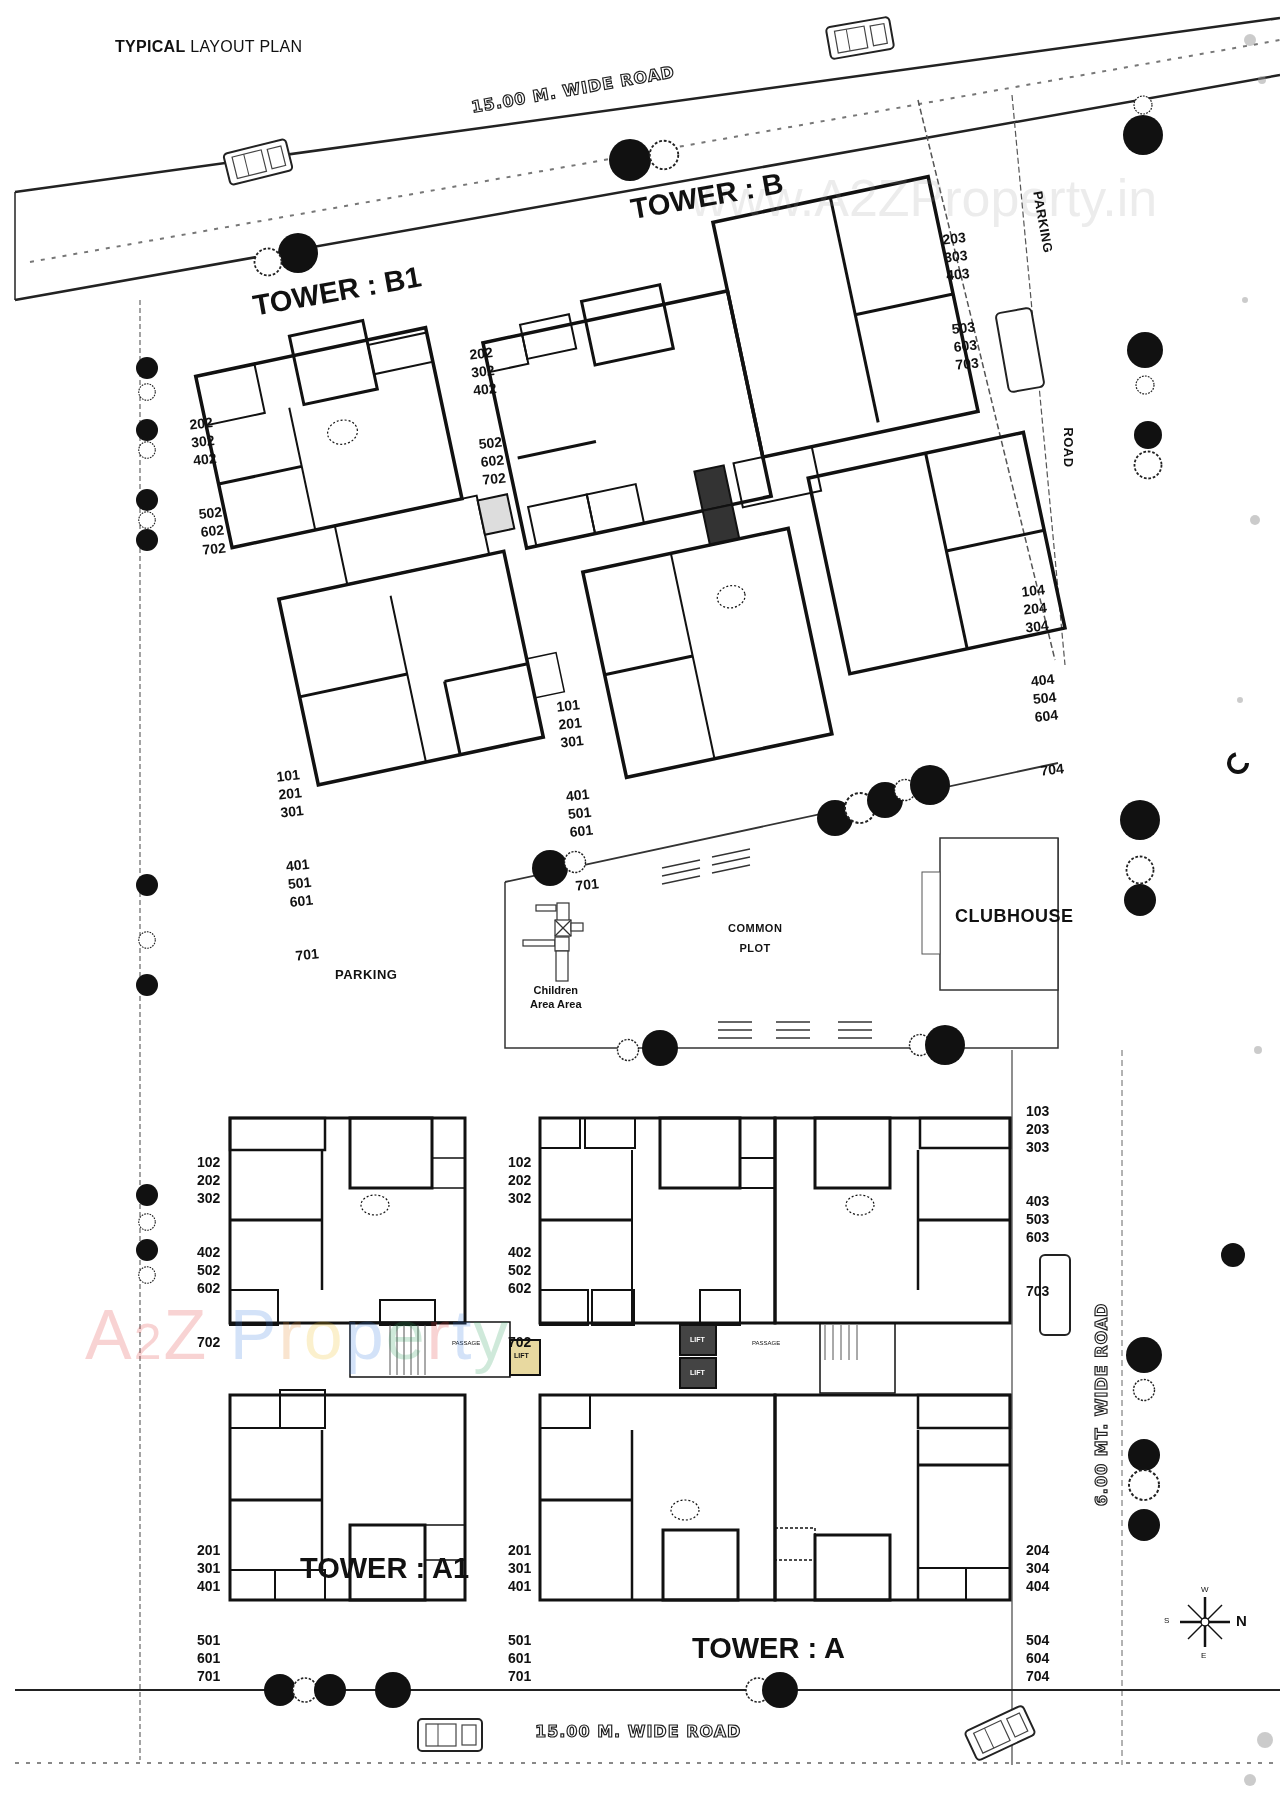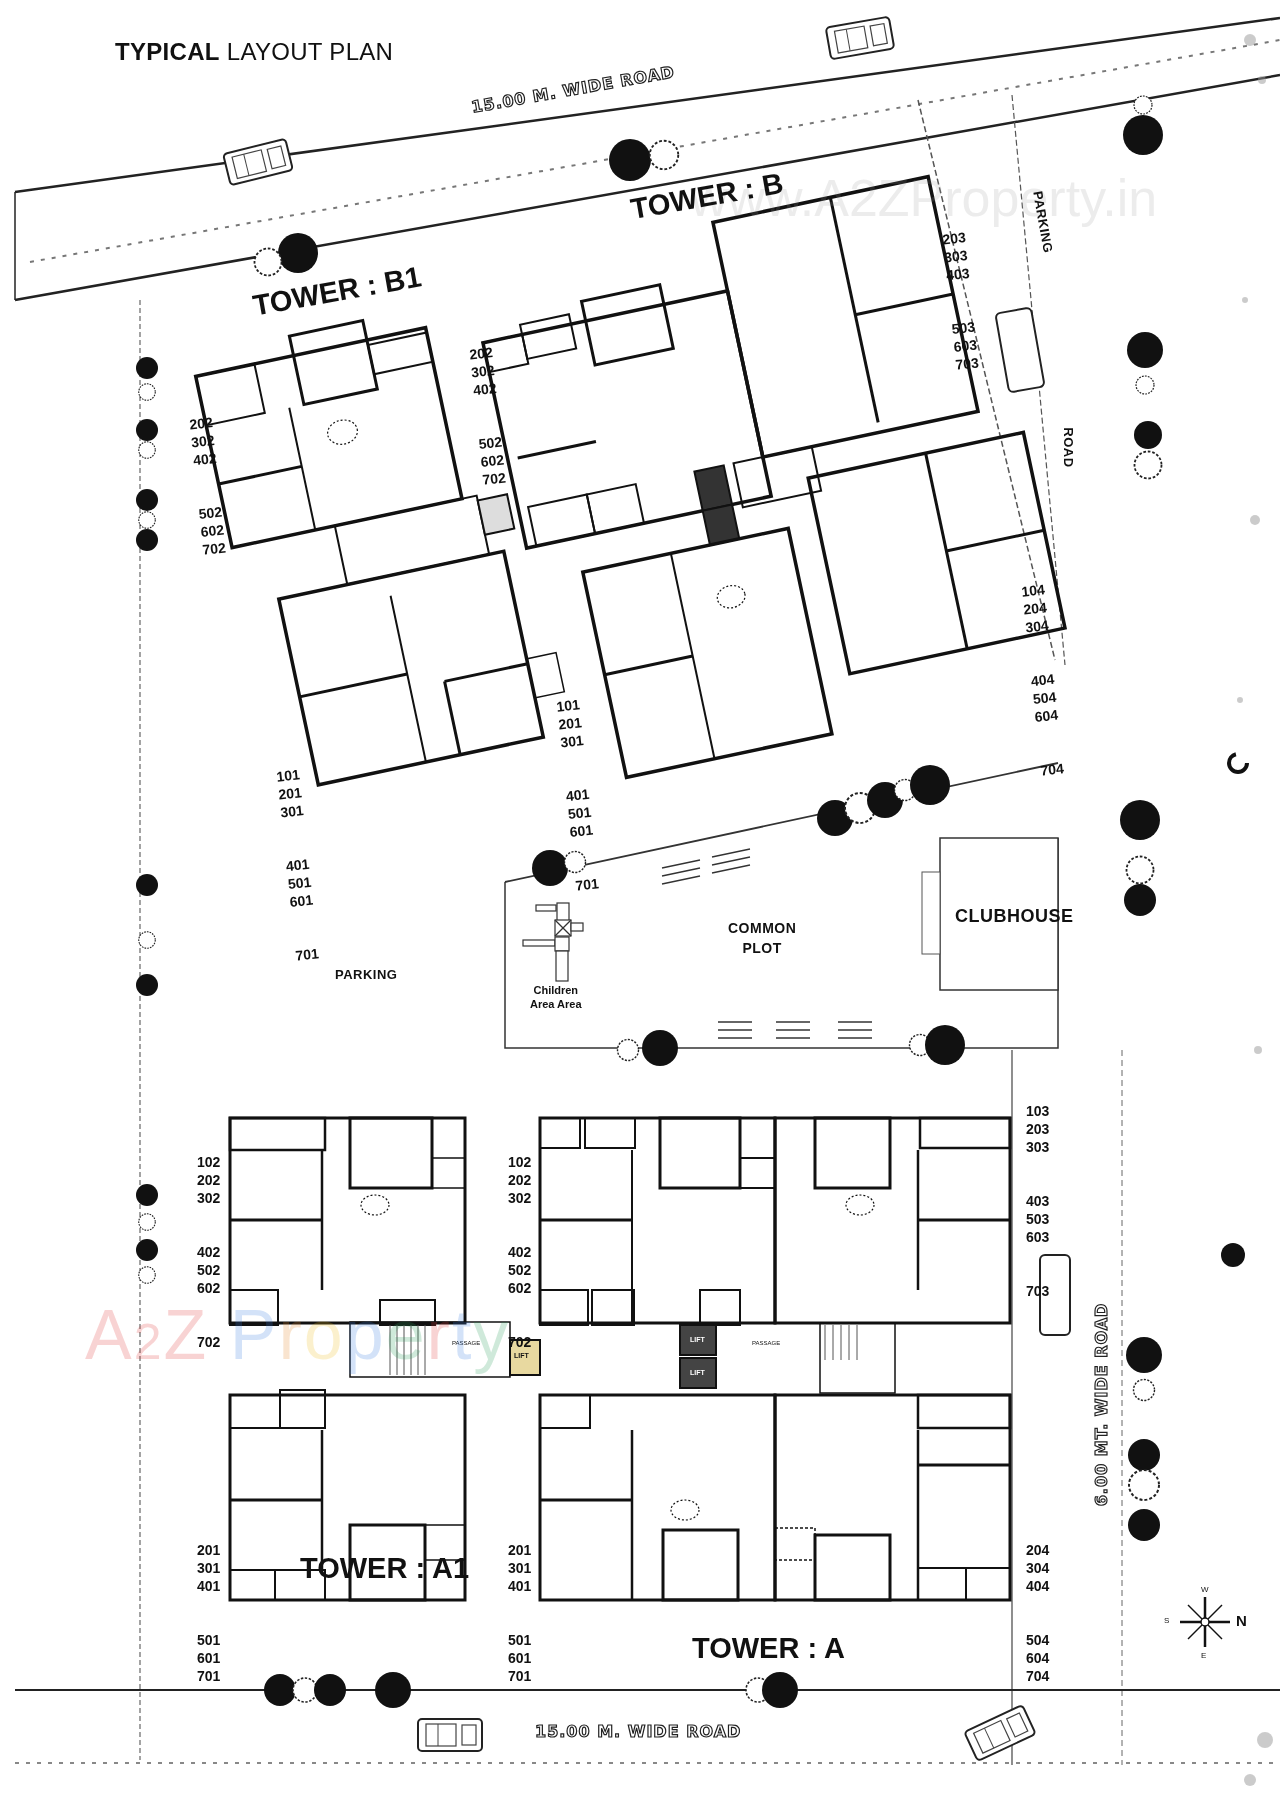--- a/index.html
+++ b/index.html
@@ -1,18 +1,18 @@
 <!DOCTYPE html>
 <html><head>
 <meta charset="utf-8">
 <style>
   html, body { margin:0; padding:0; background:#ffffff; }
   body { width:1280px; height:1808px; position:relative; overflow:hidden; font-family:"Liberation Sans", sans-serif; color:#111; }
   .abs { position:absolute; }
-  .title { left:115px; top:38px; font-size:24px; letter-spacing:0.3px; }
+  .title { left:115px; top:38px; font-size:16px; letter-spacing:0.3px; }
   .title b { font-weight:700; }
   .title span.light { font-weight:400; }
   .tower-label { font-size:29px; font-weight:700; white-space:nowrap; }
   .road-label { font-family:"DejaVu Sans", sans-serif; font-size:16px; font-weight:700; color:#fff; -webkit-text-stroke:1.2px #222; letter-spacing:1px; white-space:nowrap; }
   .units { font-family:"Liberation Sans", sans-serif; font-weight:700; font-size:14px; line-height:18px; white-space:pre; }
   .small-label { font-size:13px; font-weight:700; letter-spacing:0.5px; white-space:nowrap; }
   .watermark-top { font-size:52px; color:rgba(150,150,150,0.18); white-space:nowrap; left:690px; top:168px; }
   .watermark-mid { font-size:70px; font-weight:400; white-space:nowrap; left:85px; top:1295px; opacity:0.22; letter-spacing:2px; }
   .plan-svg { position:absolute; left:0; top:0; }
 </style>
@@ -302,21 +302,21 @@
 <div class="abs watermark-top">www.A2ZProperty.in</div>
 
 <div class="abs road-label" style="left:470px; top:80px; transform:rotate(-10deg);">15.00 M. WIDE ROAD</div>
 <div class="abs road-label" style="left:535px; top:1722px;">15.00 M. WIDE ROAD</div>
 <div class="abs road-label" style="left:1000px; top:1395px; transform:rotate(-90deg); transform-origin:center;">6.00 MT. WIDE ROAD</div>
 <div class="abs small-label" style="left:1048px; top:440px; transform:rotate(90deg);">ROAD</div>
 
 <div class="abs small-label" style="left:1045px; top:190px; transform:rotate(80deg); transform-origin:left top;">PARKING</div>
 <div class="abs small-label" style="left:335px; top:967px;">PARKING</div>
 
-<div class="abs small-label" style="left:728px; top:918px; text-align:center; font-size:14px; line-height:20px;">
+<div class="abs small-label" style="left:728px; top:918px; text-align:center; font-size:11px; line-height:20px;">
   <div>COMMON</div>
   <div>PLOT</div>
 </div>
 <div class="abs small-label" style="left:955px; top:906px; font-size:18px;">CLUBHOUSE</div>
 <div class="abs" style="left:530px; top:983px; font-size:11px; font-weight:700; text-align:center; line-height:14px;">
   <div>Children</div>
   <div>Area Area</div>
 </div>
 
 <div class="abs tower-label" style="left:252px; top:275px; transform:rotate(-10deg);">TOWER : B1</div>

